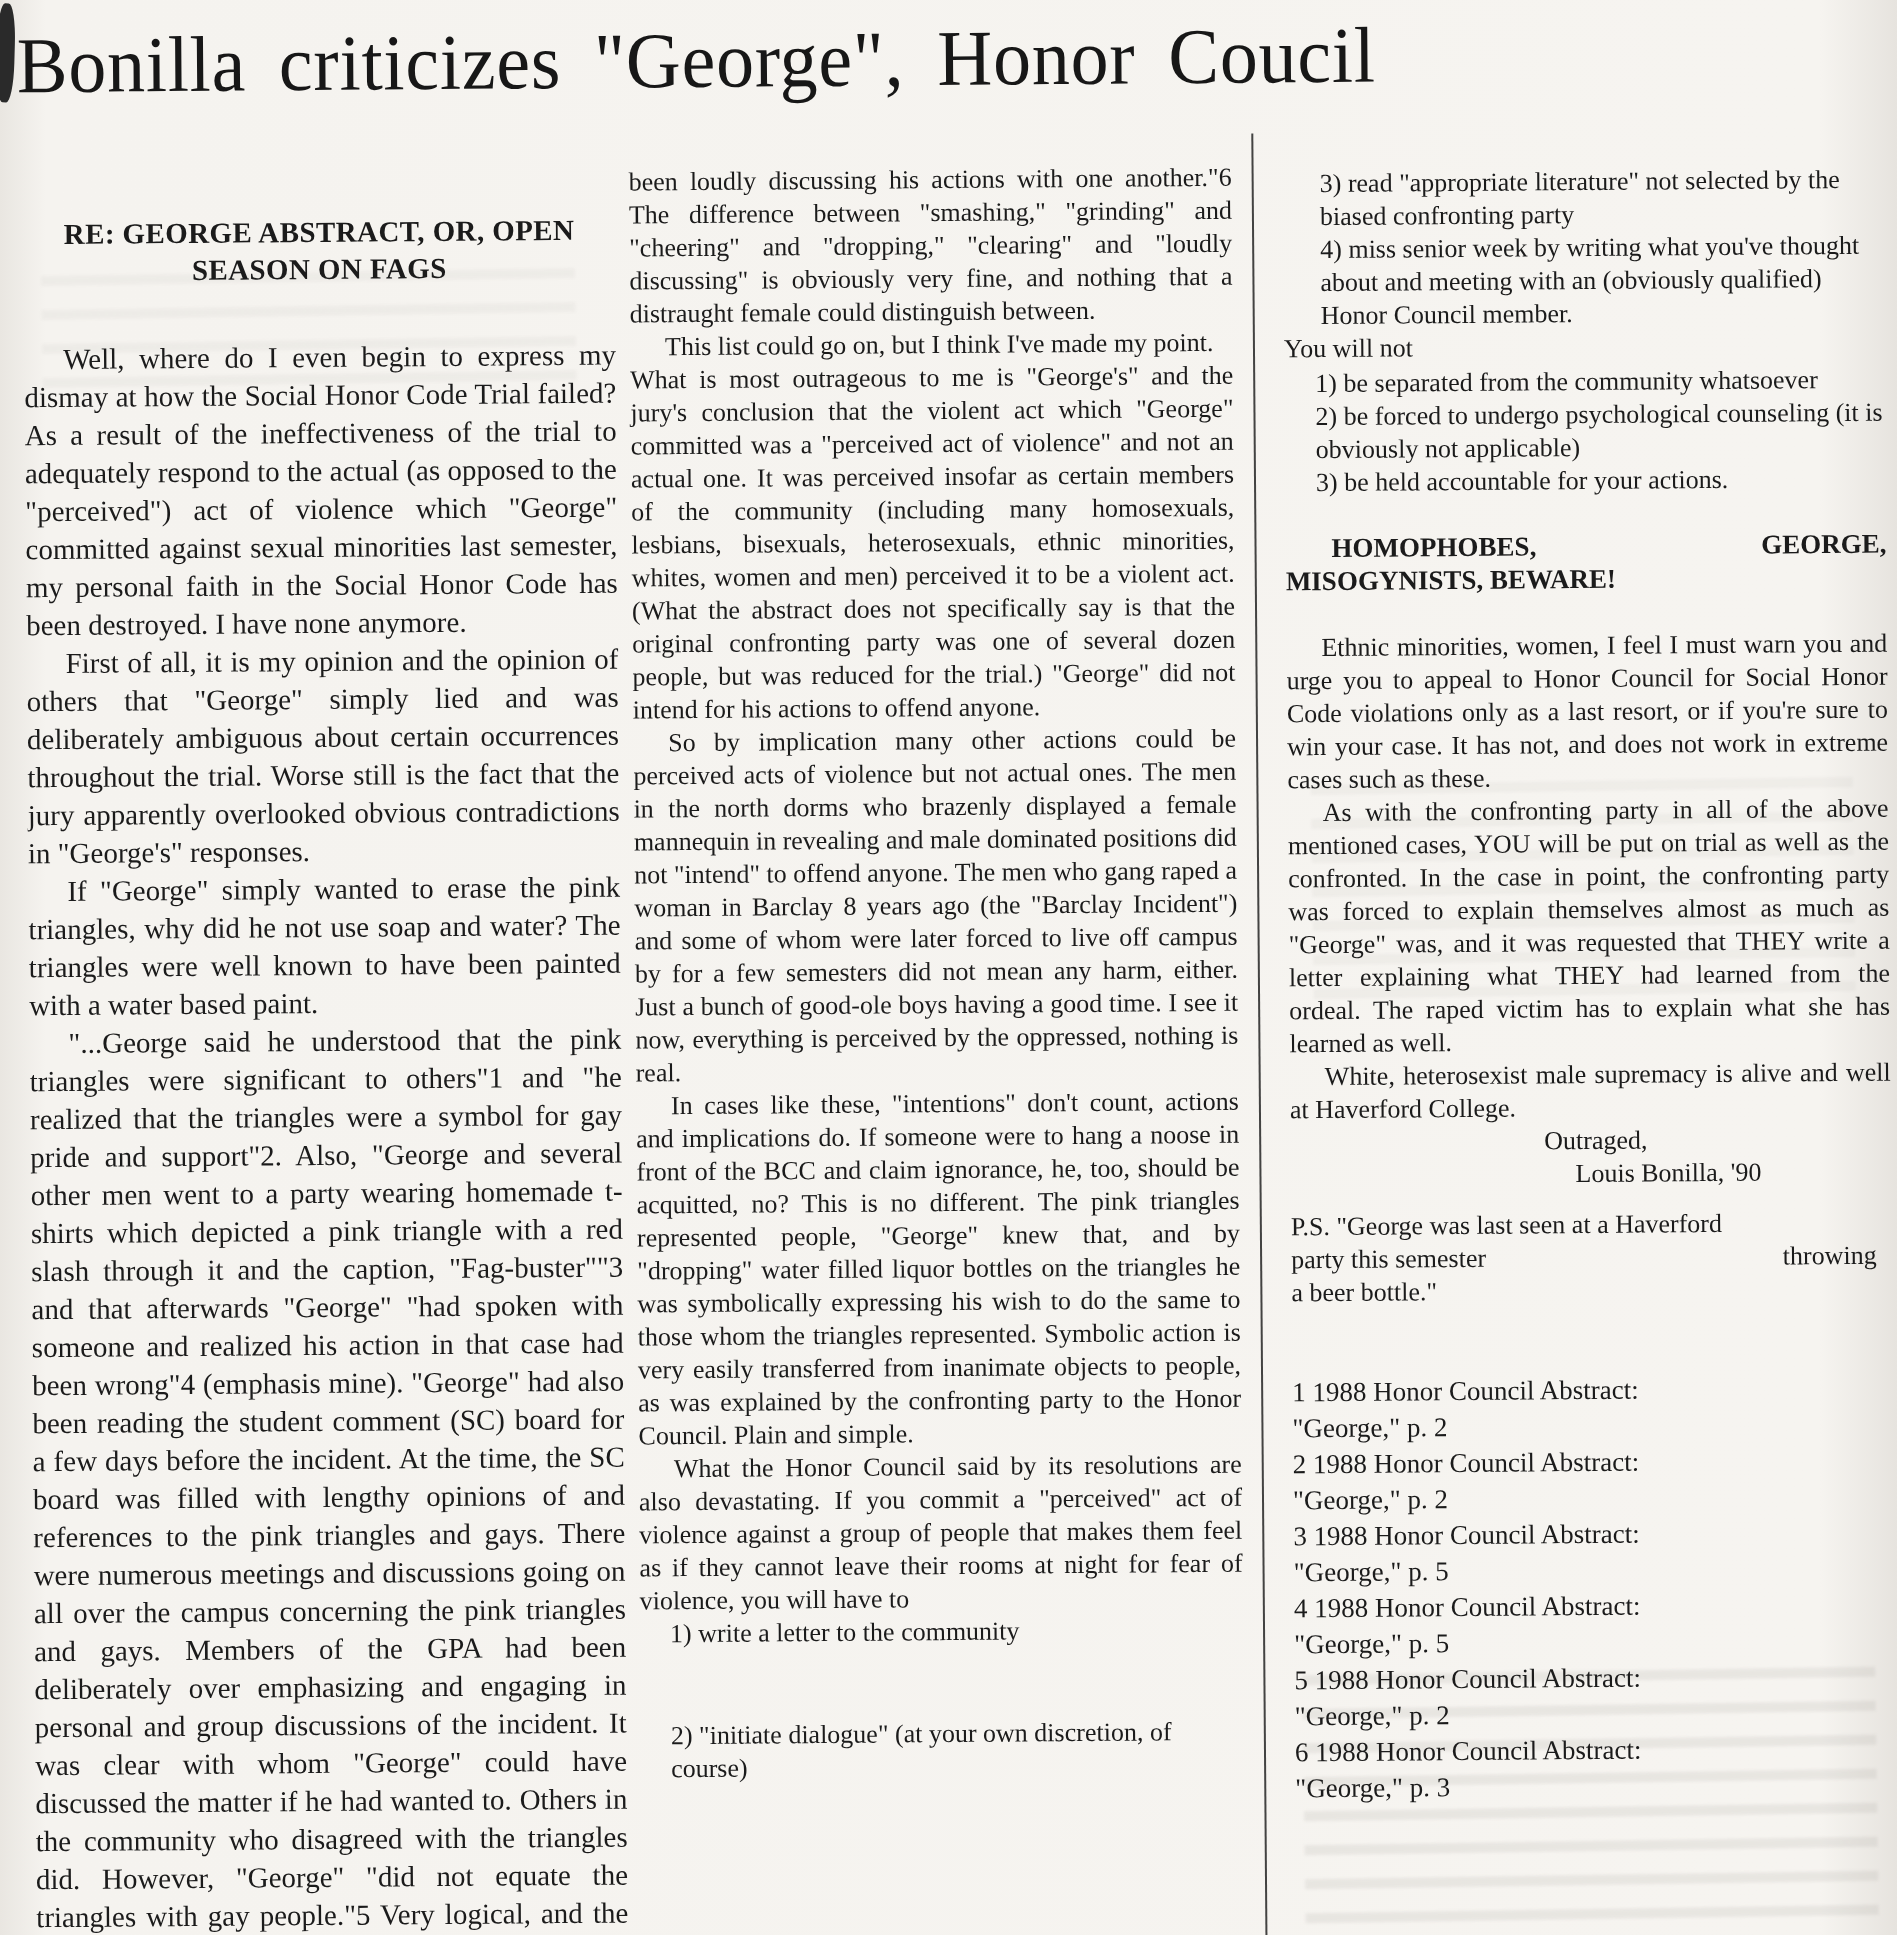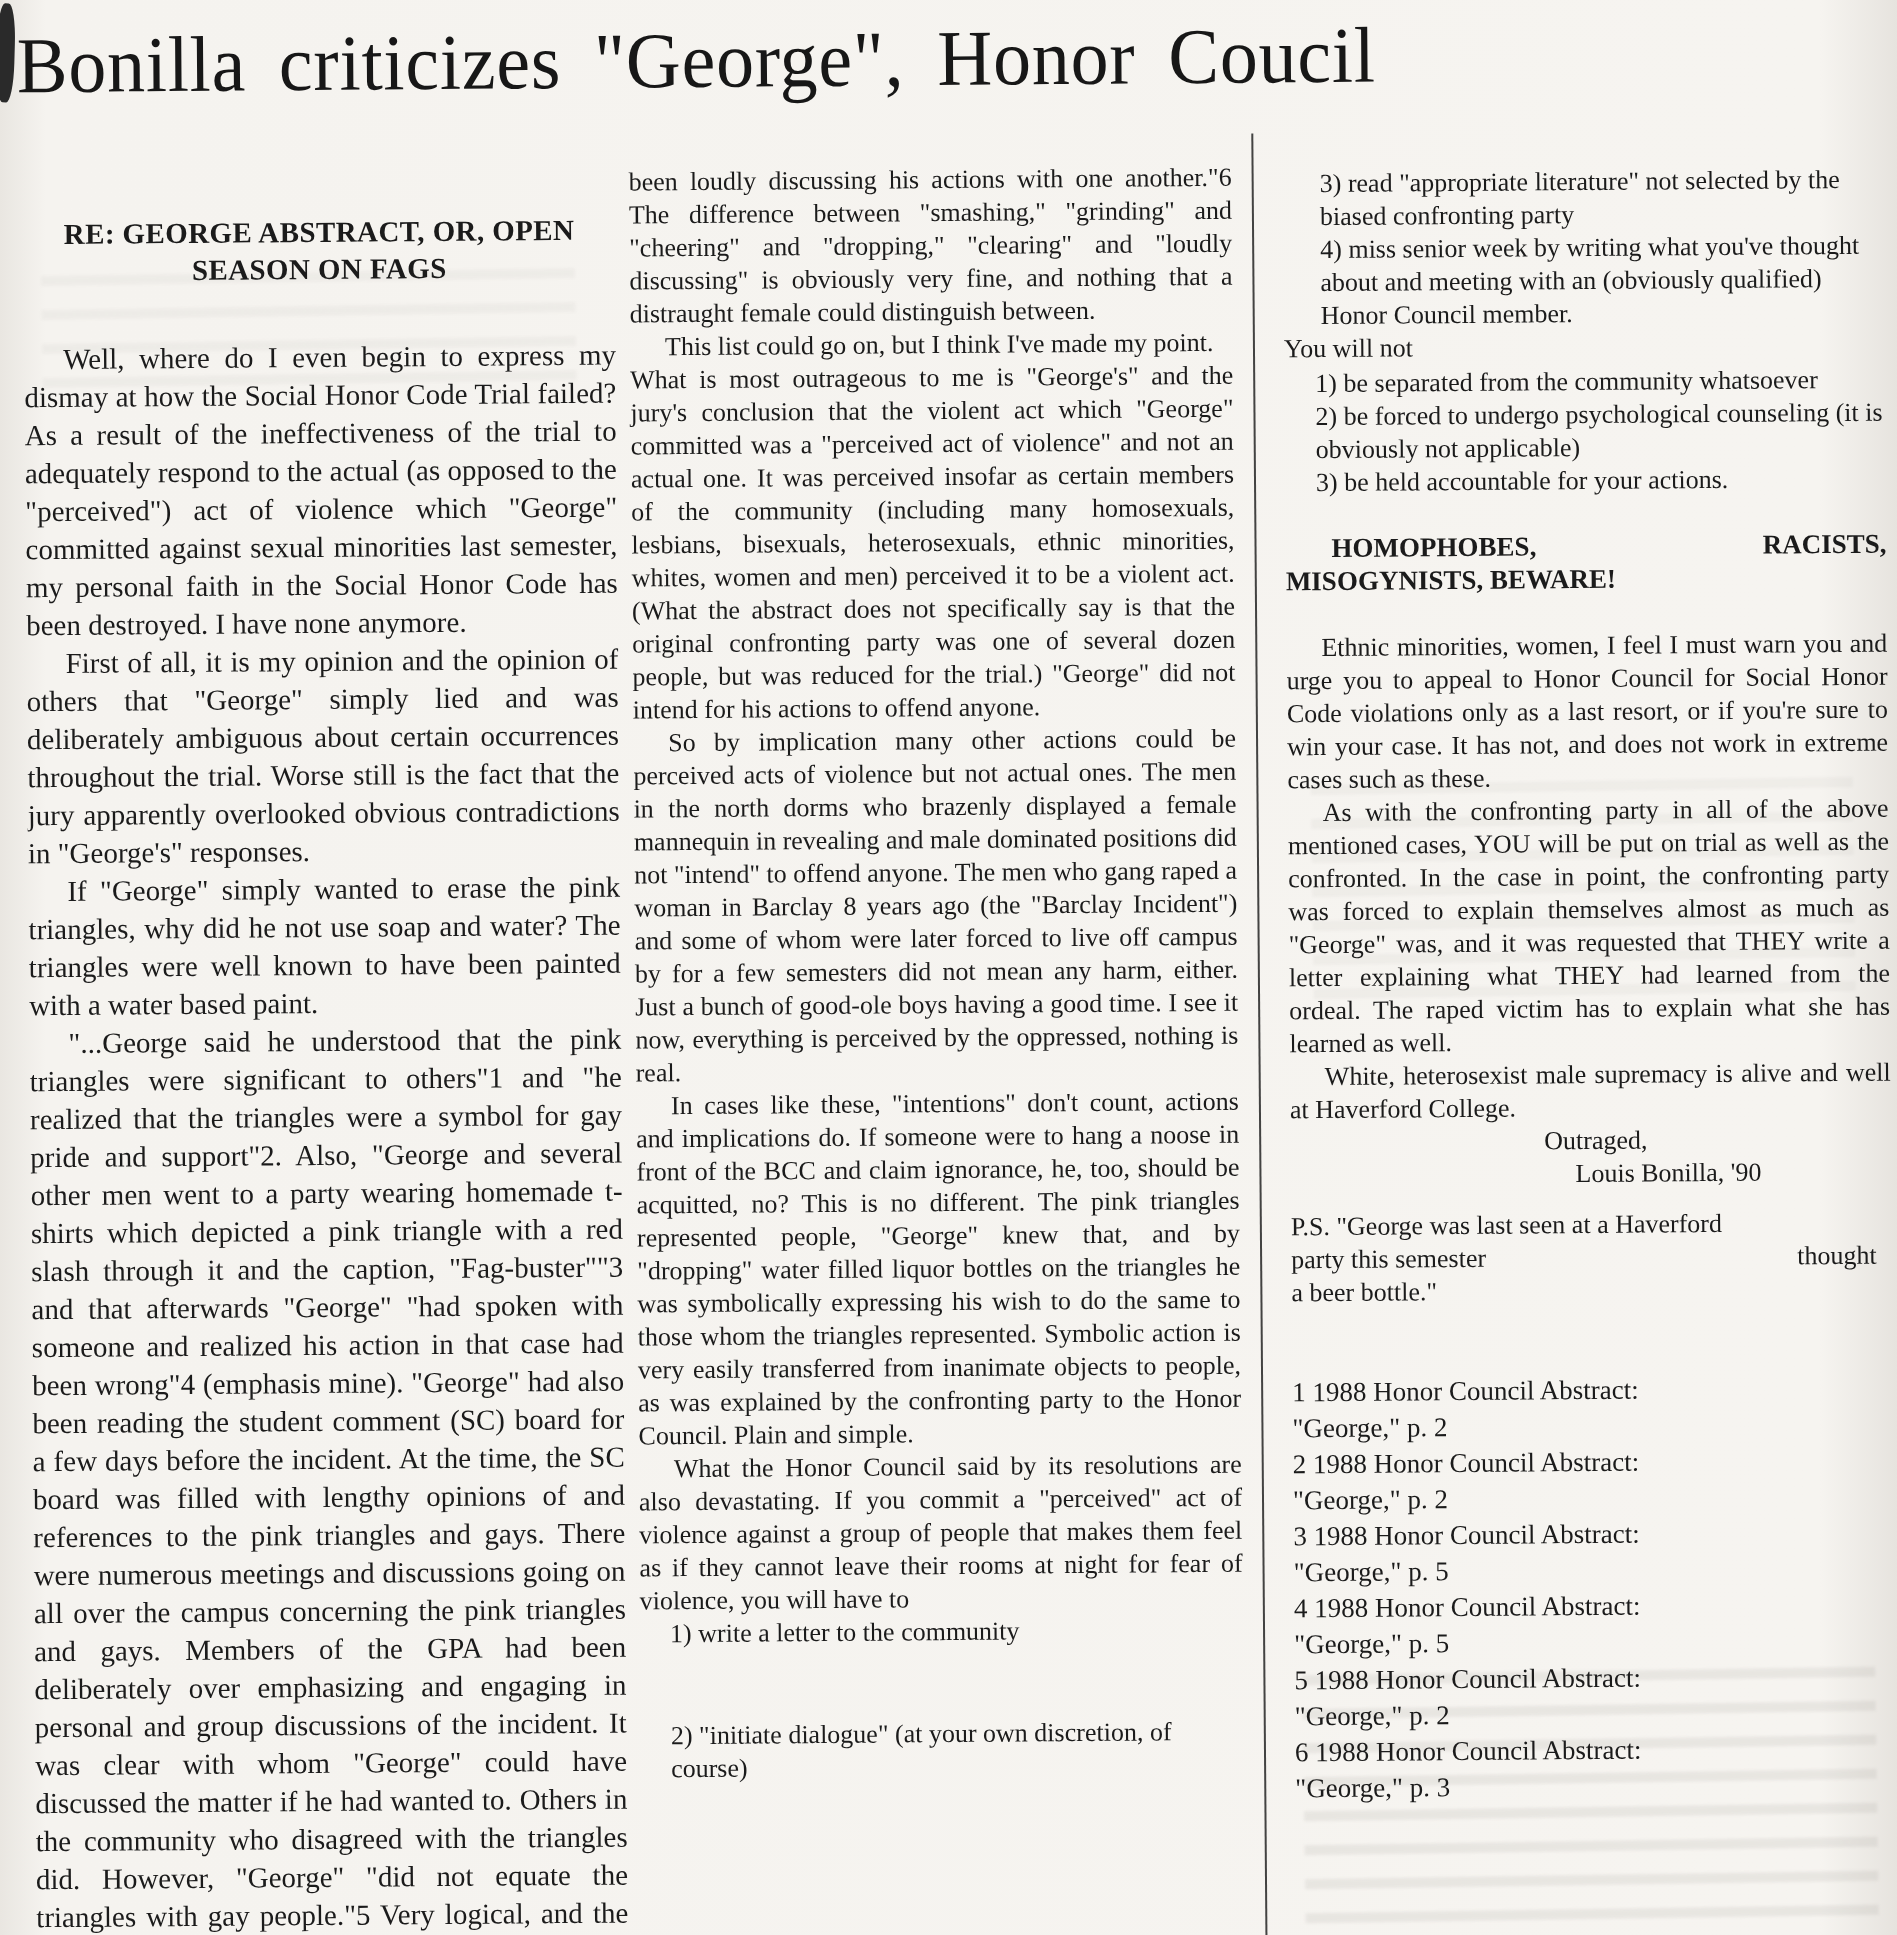--- a/index.html
+++ b/index.html
@@ -93,36 +93,36 @@
     <div id="col3" class="col">
       <p class="ni ritem">3) read "appropriate literature" not selected by the biased confronting party</p>
       <p class="ni ritem">4) miss senior week by writing what you've thought about and meeting with an (obviously qualified) Honor Council member.</p>
       <p class="ni ywn">You will not</p>
       <p class="ni nitem" style="margin-top:2.3px;">1) be separated from the community whatsoever</p>
       <p class="ni nitem">2) be forced to undergo psychological counseling (it is obviously not applicable)</p>
       <p class="ni nitem">3) be held accountable for your actions.</p>
       <div class="warn">
         <div class="l1">
           <span>HOMOPHOBES,</span>
-          <span>RACISTS,</span>
+          <span>GEORGE,</span>
         </div>
         <div class="l2">MISOGYNISTS, BEWARE!</div>
       </div>
       <p>Ethnic minorities, women, I feel I must warn you and urge you to appeal to Honor Council for Social Honor Code violations only as a last resort, or if you're sure to win your case.  It has not, and does not work in extreme cases such as these.</p>
       <p>As with the confronting party in all of the above mentioned cases, YOU will be put on trial as well as the confronted.  In the case in point, the confronting party was forced to explain themselves almost as much as "George" was, and it was requested that THEY write a letter explaining what THEY had learned from the ordeal.  The raped victim has to explain what she has learned as well.</p>
       <p>White, heterosexist male supremacy is alive and well at Haverford College.</p>
       <div class="signoff">
         <div class="s1">Outraged,</div>
         <div class="s2">Louis Bonilla, '90</div>
       </div>
       <div class="ps">
         <div>P.S. "George was last seen at a Haverford</div>
         <div class="row">
           <span>party this semester</span>
-          <span>thought</span>
+          <span>throwing</span>
         </div>
         <div>a beer bottle."</div>
       </div>
       <div class="footnotes">
         <div>1 1988 Honor Council Abstract:</div>
         <div>"George," p. 2</div>
         <div>2 1988 Honor Council Abstract:</div>
         <div>"George," p. 2</div>
         <div>3 1988 Honor Council Abstract:</div>
         <div>"George," p. 5</div>

